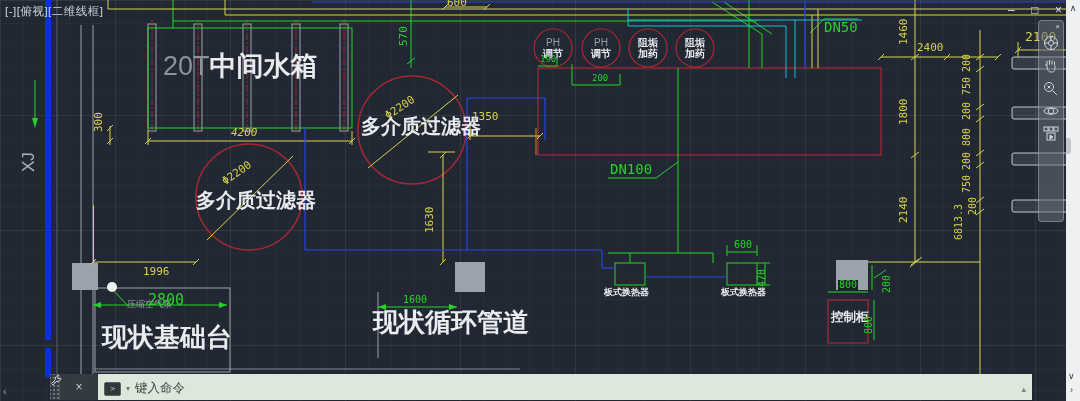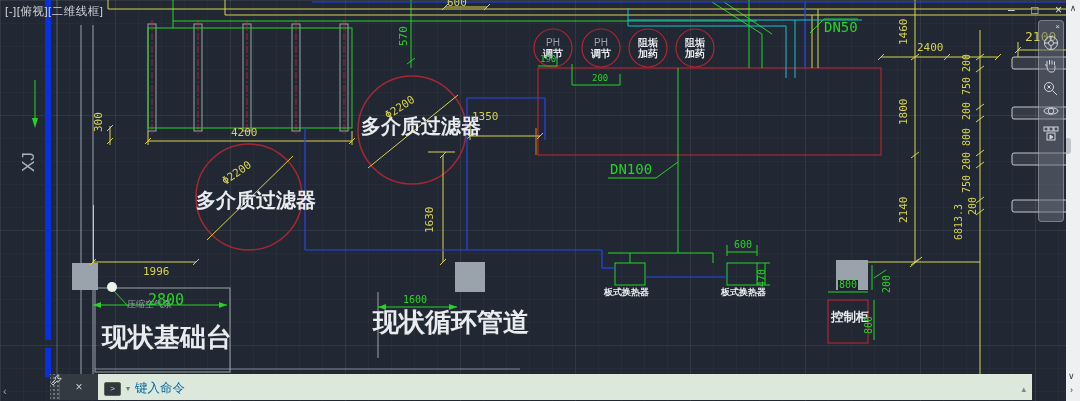--- a/index.html
+++ b/index.html
@@ -40,21 +40,21 @@
   #rstrip .handle{position:absolute;left:0;top:138px;width:5px;height:16px;background:#c3c8cf;border-radius:0 3px 3px 0;}
   #cmdbar{left:50px;top:374px;width:982px;height:26px;display:flex;align-items:stretch;}
   #cmd-grip{width:9px;background:#343a41;border-right:1px solid #4a525b;
             background-image:radial-gradient(#6b737d 1px, transparent 1px);background-size:4px 4px;background-position:2px 2px;}
   #cmd-tools{width:38px;background:#343a41;display:flex;align-items:center;justify-content:space-evenly;color:#c6ccd3;font-size:12px;}
   #cmd-input{flex:1;background:#dde8dd;display:flex;align-items:center;padding:0 6px;gap:5px;
              border-top:3px solid rgba(221,232,221,0.45);box-sizing:border-box;}
   #prompt-box{width:15px;height:12px;border:1px solid #5a6258;background:#31373d;color:#cfe0cf;
               font-size:8px;line-height:11px;text-align:center;border-radius:2px;}
   #cmd-dd{color:#6f7d6f;font-size:8px;}
-  #cmd-text{color:#0369a1;font-size:12.5px;flex:1;}
+  #cmd-text{color:#404040;font-size:12.5px;flex:1;}
   #cmd-expand{color:#7a8a7a;font-size:9px;}
   .chv{position:absolute;color:#9aa2ab;font-size:11px;}
 </style>
 </head>
 <body>
 
 <div id="app">
 
   <svg width="1080" height="401" viewBox="0 0 1080 401">
 
@@ -226,20 +226,21 @@
         <line x1="795" y1="20" x2="795" y2="78"></line>
     </g>
 
     <g stroke="#0a2fe0" stroke-width="6">
       <line x1="48" y1="0" x2="48" y2="340"></line>
         <line x1="48" y1="348" x2="48" y2="377"></line>
     </g>
     <circle cx="112" cy="287" r="5" fill="#edf2ed"></circle>
   </svg>
 
+  <div class="lbl" style="left:163px;top:52px;font-size:27px;"><span class="pfx">20T</span><span>中间水箱</span></div>
   <div class="lbl" style="left:361px;top:116px;font-size:20px;">多介质过滤器</div>
   <div class="lbl" style="left:196px;top:190px;font-size:20px;">多介质过滤器</div>
   <div class="lbl" style="left:102px;top:324px;font-size:26px;">现状基础台</div>
   <div class="lbl" style="left:373px;top:309px;font-size:26px;">现状循环管道</div>
   <div class="lbl" style="left:831px;top:311px;font-size:12.5px;">控制柜</div>
   <div class="lbl" style="left:604px;top:288px;font-size:9px;">板式换热器</div>
   <div class="lbl" style="left:721px;top:288px;font-size:9px;">板式换热器</div>
   <div class="lbl" style="left:127px;top:300px;font-size:9px;color:#98a0a8;font-weight:400;">压缩空气泵</div>
   <div class="lbl rot" style="left:20px;top:172px;font-size:17px;color:#aab3bd;font-weight:400;">XJ</div>
   <div class="dim g" style="left:824px;top:4px;font-size:14px;margin-top:16px;">DN50</div>
@@ -256,21 +257,21 @@
   <div class="circ" style="left:629px;top:29px;">
       <span>阻垢</span>
       <span>加药</span>
     </div>
   <div class="circ" style="left:676px;top:29px;">
       <span>阻垢</span>
       <span>加药</span>
     </div>
 
   <div class="dim" style="left:447px;top:-3px;">600</div>
-  <div class="dim" style="left:231px;top:127px;">4200</div>
+  <div class="dim" style="left:231px;top:127px;font-style:italic;">4200</div>
   <div class="dim rot" style="left:93px;top:132px;">300</div>
   <div class="dim g rot" style="left:398px;top:46px;">570</div>
   <div class="dim g" style="left:540px;top:55px;font-size:9px;">190</div>
   <div class="dim g" style="left:592px;top:74px;font-size:9px;">200</div>
   <div class="dim" style="left:383px;top:112px;transform:rotate(-33deg);transform-origin:0 0;">Φ2200</div>
   <div class="dim" style="left:220px;top:178px;transform:rotate(-35deg);transform-origin:0 0;">Φ2200</div>
   <div class="dim" style="left:472px;top:111px;">1350</div>
   <div class="dim rot" style="left:424px;top:233px;">1630</div>
   <div class="dim" style="left:143px;top:266px;">1996</div>
   <div class="dim g" style="left:148px;top:293px;font-size:15px;">2800</div>

